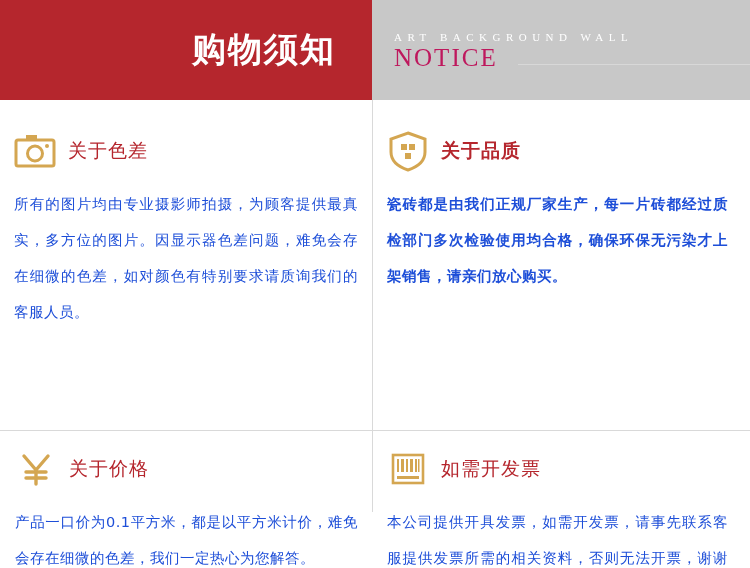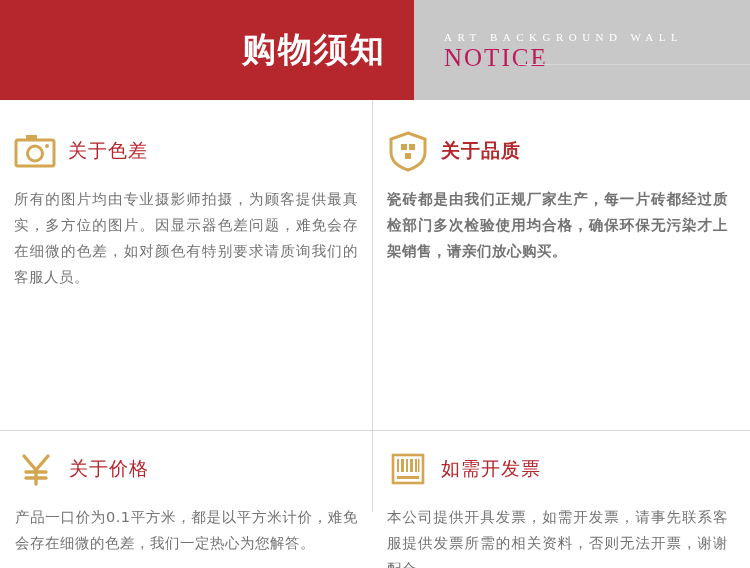--- a/index.html
+++ b/index.html
@@ -27,36 +27,35 @@
     background: #b5262d;
     display: flex;
     align-items: stretch;
   }
   .header-left {
     width: 372px;
     background: #b5262d;
     display: flex;
     align-items: center;
     justify-content: flex-end;
-    padding-right: 28px;
-    box-sizing: border-box;
-    margin-left: 42px;
+    padding-right: 36px;
+    box-sizing: border-box;
   }
   .header-title {
     color: #ffffff;
     font-size: 34px;
     font-weight: bold;
     letter-spacing: 2px;
     font-family: "DejaVu Sans", "Liberation Sans", sans-serif;
   }
   .header-right {
     flex: 1;
     background: #c8c8c8;
     position: relative;
-    padding-left: 30px;
+    padding-left: 22px;
     box-sizing: border-box;
     display: flex;
     flex-direction: column;
     justify-content: center;
   }
   .header-en-small {
     color: #ffffff;
     font-size: 11px;
     letter-spacing: 5.5px;
     margin-bottom: 2px;
@@ -127,23 +126,23 @@
     align-items: center;
     justify-content: center;
   }
   .cell-title {
     color: #b5262d;
     font-size: 19px;
     letter-spacing: 1px;
     font-family: "DejaVu Sans", "Liberation Sans", sans-serif;
   }
   .cell-body {
-    color: #737373;
+    color: #1d4ed8;
     font-size: 14.5px;
-    line-height: 26px;
+    line-height: 36px;
     letter-spacing: 0.5px;
     font-family: "DejaVu Sans", "Liberation Sans", sans-serif;
     text-align: justify;
   }
   .cell.c2 .cell-body, .cell.c4 .cell-body { padding-right: 8px; }
 
   svg { display: block; }
 </style>
 </head>
 <body>

